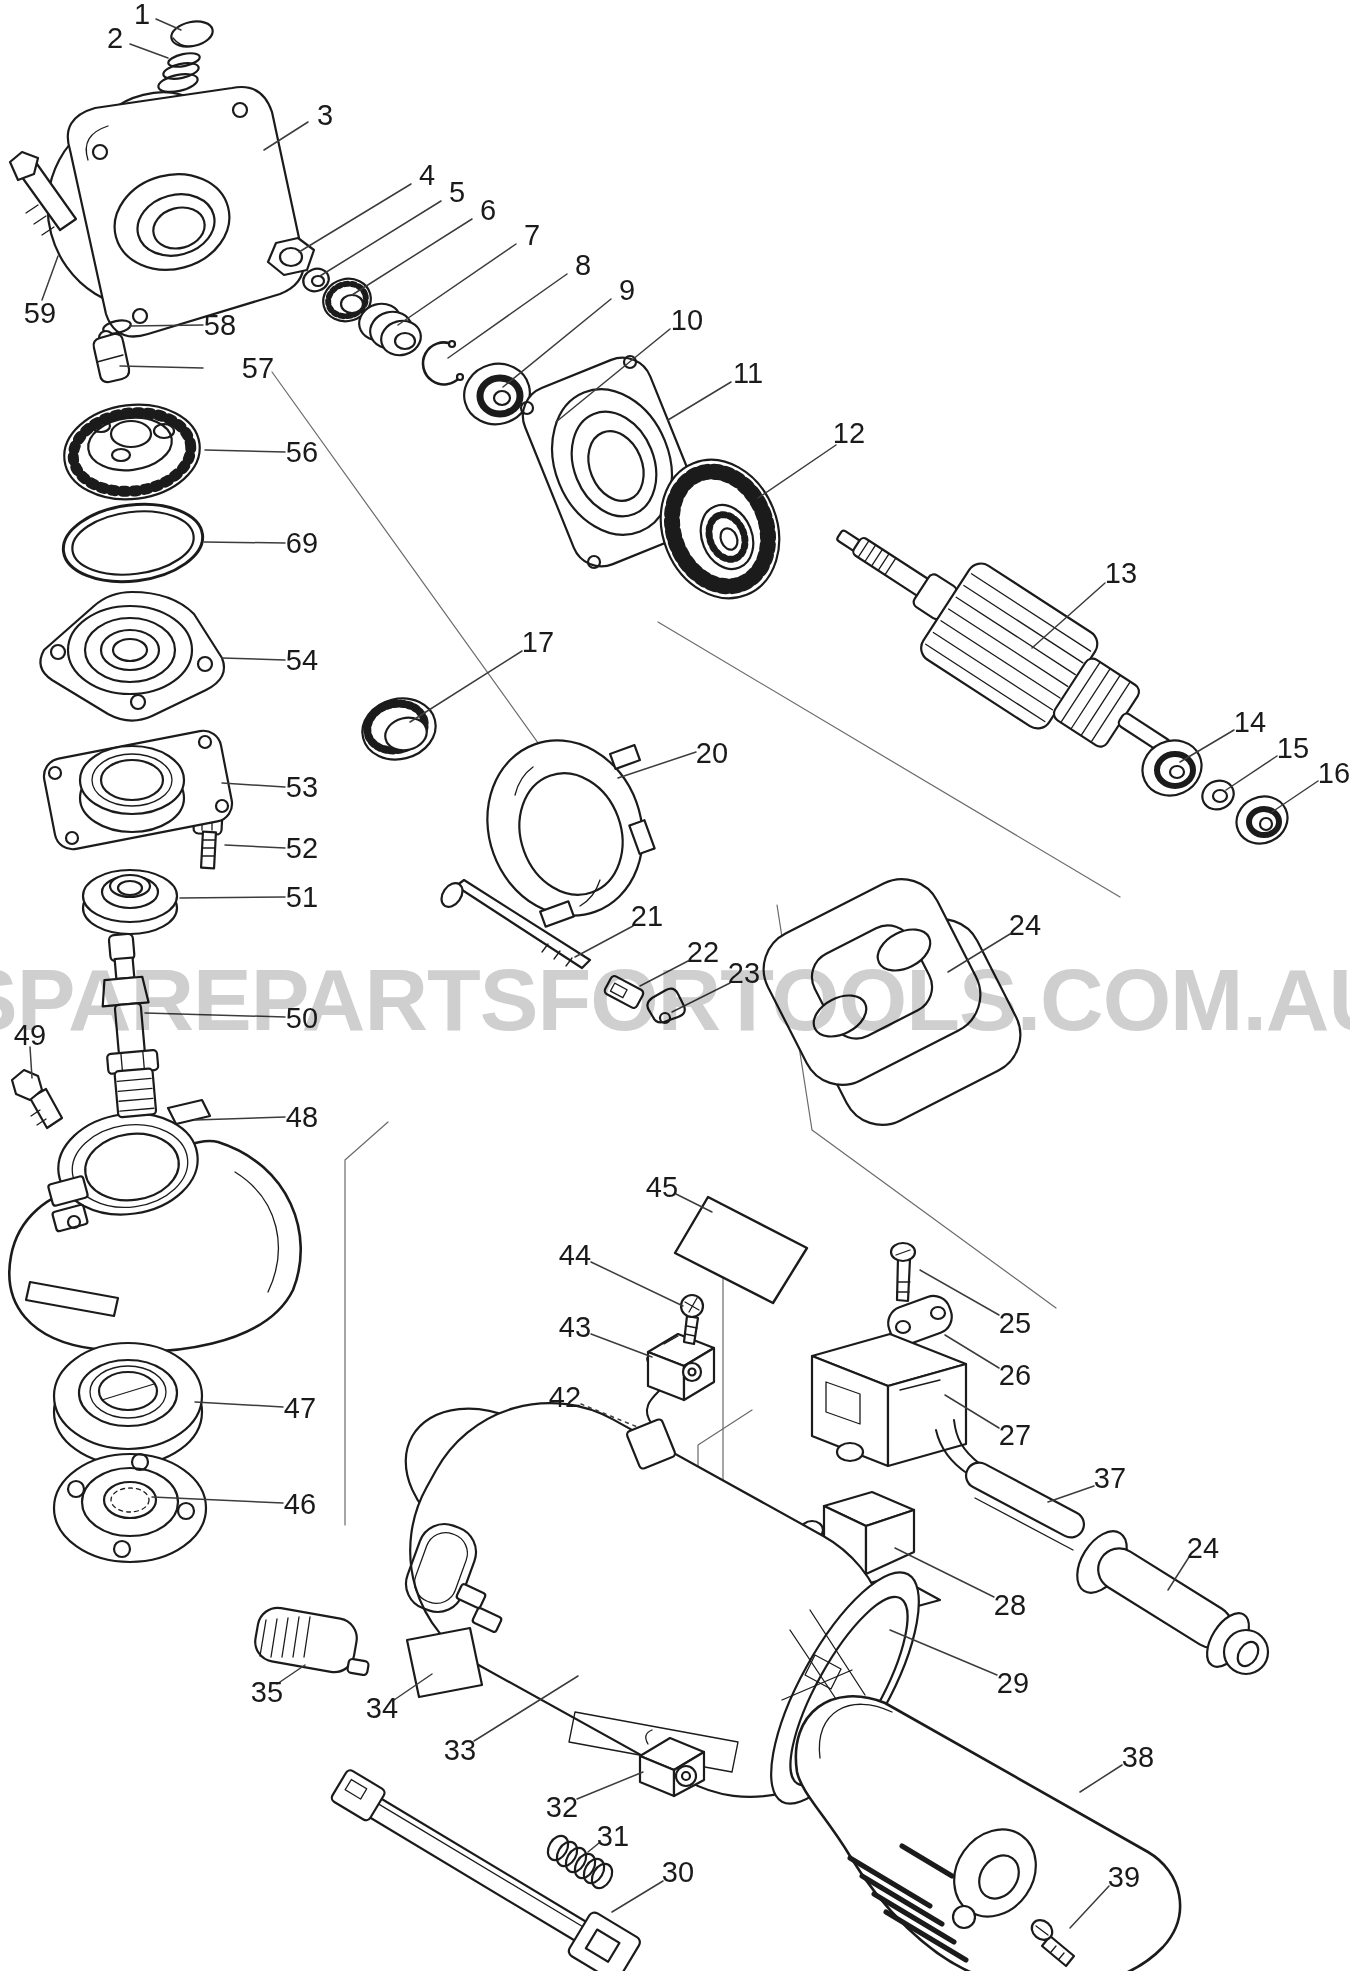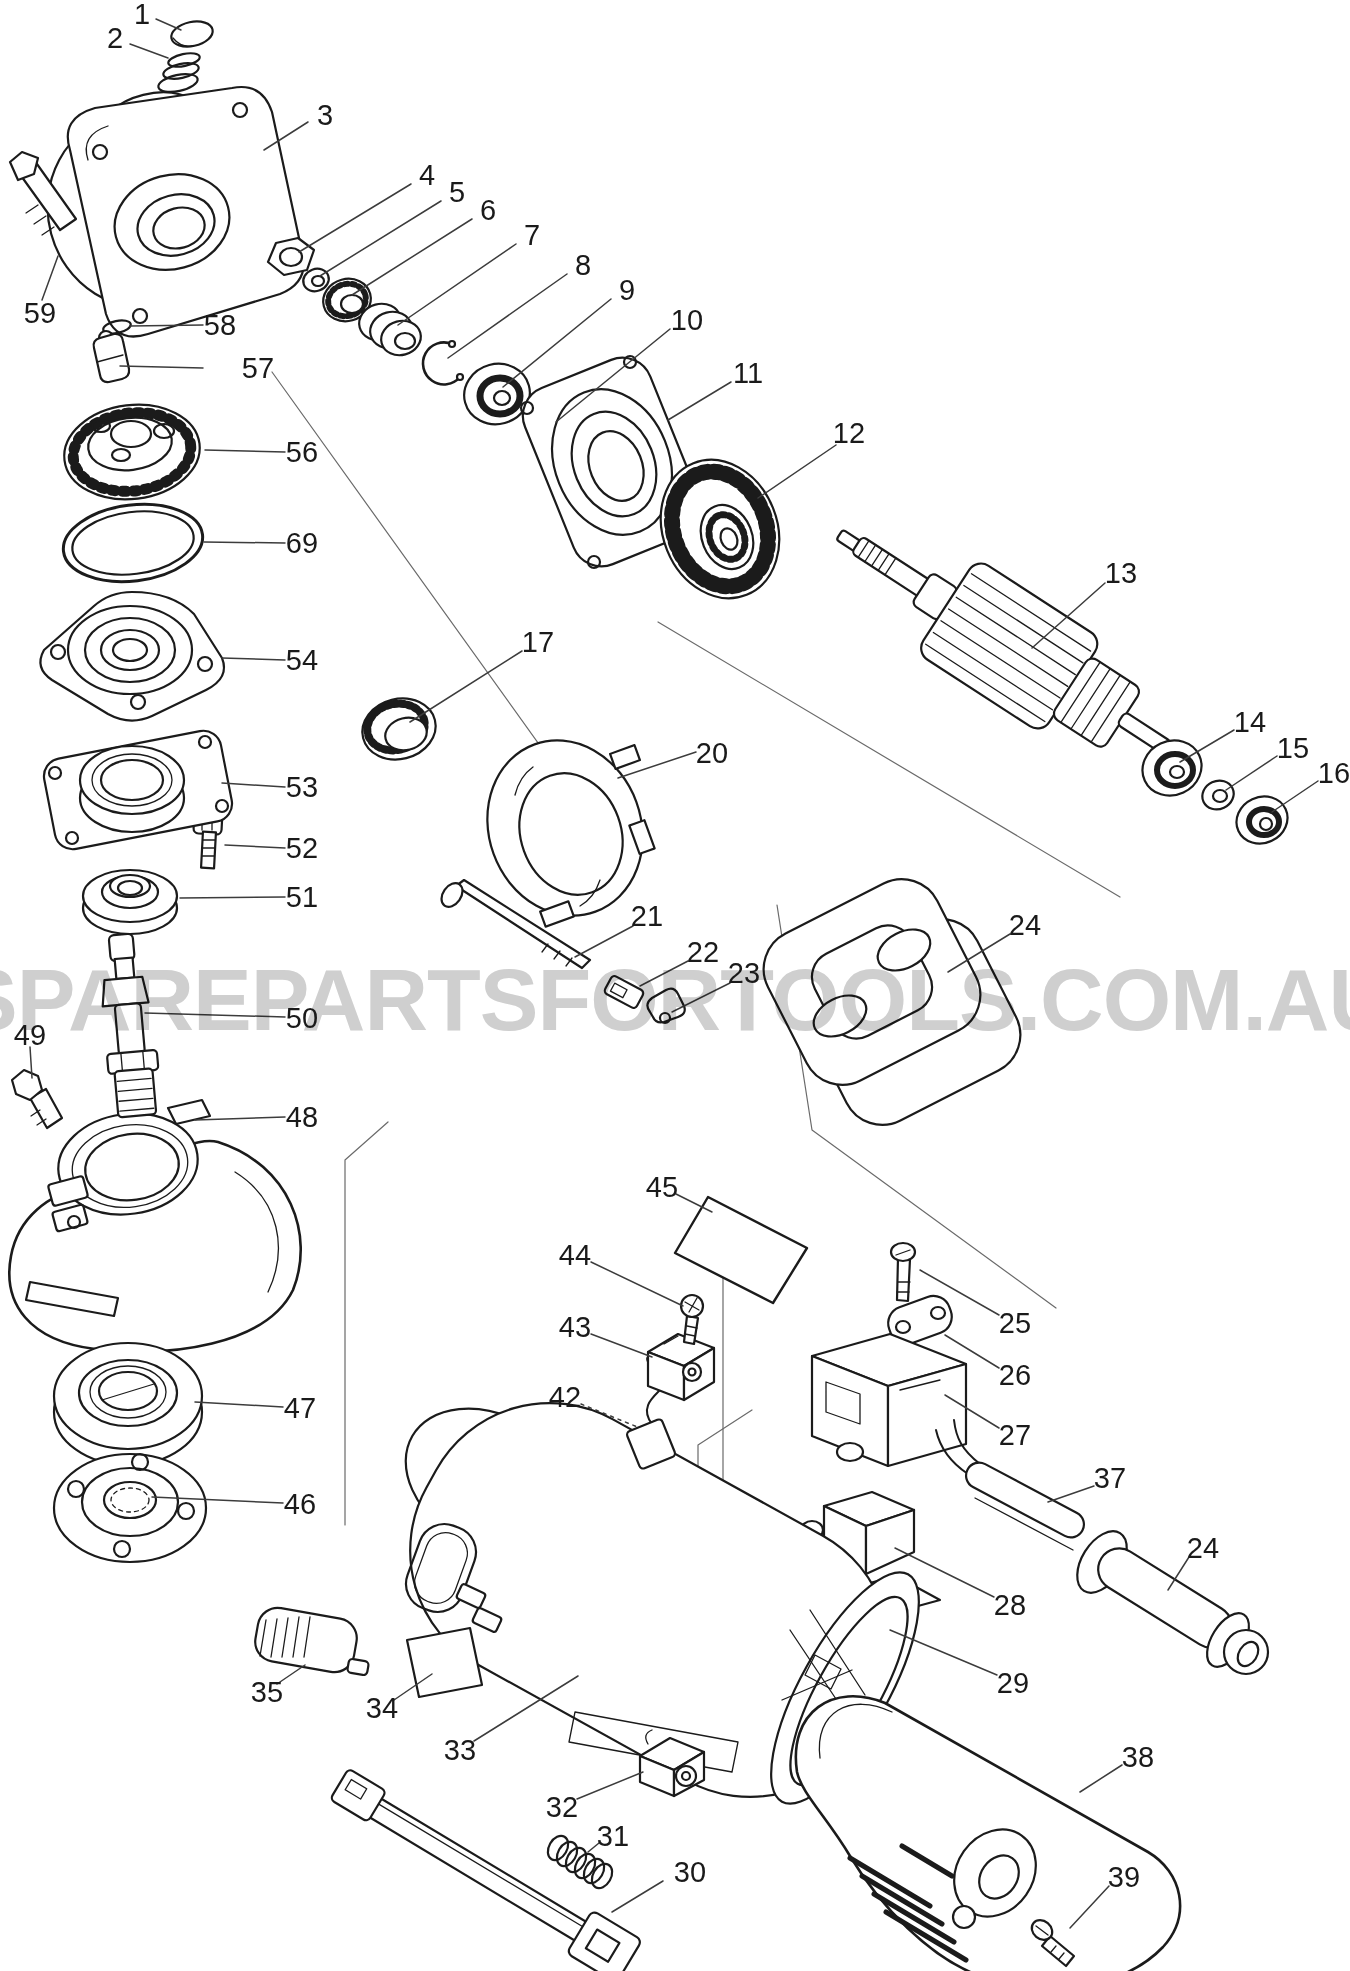--- a/index.html
+++ b/index.html
@@ -504,21 +504,21 @@
       <span class="part-label" style="left: 712px; top: 743px; margin-top: 10px;">20</span>
       <span class="part-label" style="left: 647px; top: 916px;">21</span>
       <span class="part-label" style="left: 703px; top: 952px;">22</span>
       <span class="part-label" style="left: 744px; top: 973px;">23</span>
       <span class="part-label" style="left: 1025px; top: 925px;">24</span>
       <span class="part-label" style="left: 1015px; top: 1323px;">25</span>
       <span class="part-label" style="left: 1015px; top: 1375px;">26</span>
       <span class="part-label" style="left: 1015px; top: 1435px;">27</span>
       <span class="part-label" style="left: 1010px; top: 1605px;">28</span>
       <span class="part-label" style="left: 1013px; top: 1683px;">29</span>
-      <span class="part-label" style="left: 678px; top: 1872px; margin-left: 12px;">30</span>
+      <span class="part-label" style="left: 678px; top: 1872px;">30</span>
       <span class="part-label" style="left: 613px; top: 1836px;">31</span>
       <span class="part-label" style="left: 562px; top: 1807px;">32</span>
       <span class="part-label" style="left: 460px; top: 1750px;">33</span>
       <span class="part-label" style="left: 382px; top: 1708px;">34</span>
       <span class="part-label" style="left: 267px; top: 1692px;">35</span>
       <span class="part-label" style="left: 1203px; top: 1548px;">24</span>
       <span class="part-label" style="left: 1110px; top: 1478px;">37</span>
       <span class="part-label" style="left: 1138px; top: 1757px;">38</span>
       <span class="part-label" style="left: 1124px; top: 1877px;">39</span>
       <span class="part-label" style="left: 565px; top: 1397px;">42</span>

